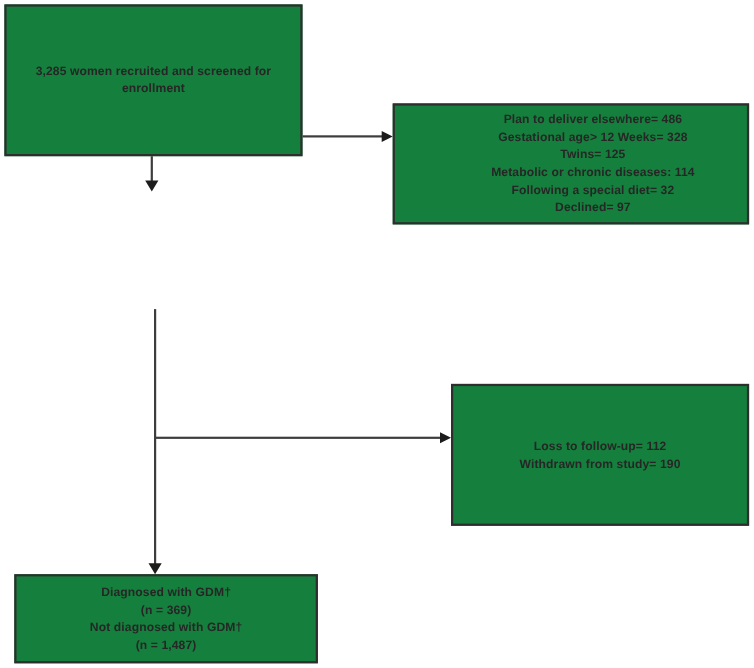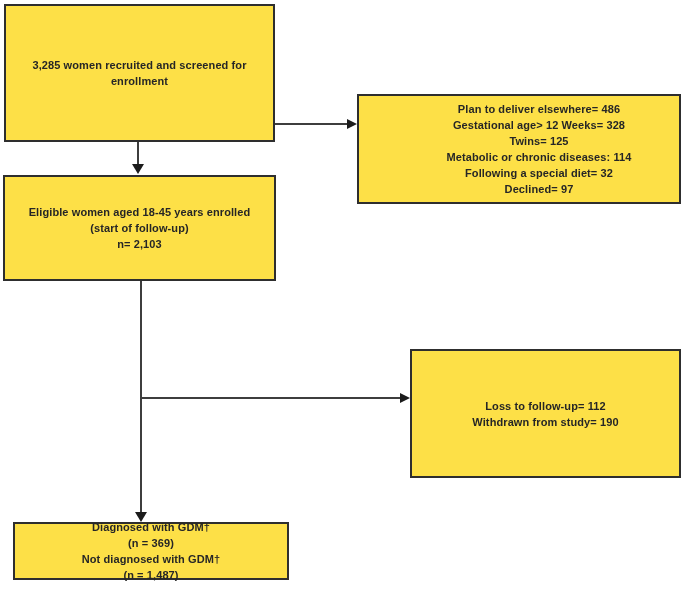--- a/index.html
+++ b/index.html
@@ -11,40 +11,40 @@
     position: relative;
     width: 685px;
     height: 607px;
     background: #ffffff;
     font-family: "Liberation Sans", "DejaVu Sans", sans-serif;
     overflow: hidden;
   }
   .flow-box {
     position: absolute;
     border: 2px solid #2e2e2e;
-    background: #fde047;
+    background: #15803d;
     display: flex;
     align-items: center;
     justify-content: center;
     box-sizing: border-box;
   }
   .flow-box .box-text {
     white-space: pre-line;
     text-align: center;
     font-size: 11px;
     font-weight: 700;
     line-height: 16px;
     color: #262626;
     letter-spacing: 0.1px;
   }
   .box-recruited { left: 4px;   top: 4px;   width: 271px; height: 138px; }
   .box-exclusions{ left: 357px; top: 94px;  width: 324px; height: 110px; padding-left: 40px; }
   .box-eligible  { left: 3px;   top: 175px; width: 273px; height: 106px; }
   .box-loss      { left: 410px; top: 349px; width: 271px; height: 129px; }
-  .box-outcome   { left: 13px;  top: 522px; width: 276px; height: 58px;  }
+  .box-outcome   { left: 13px;  top: 522px; width: 276px; height: 81px;  }
 
   .connector {
     position: absolute;
     background: #3d3d3d;
   }
   .h-line { height: 1.5px; }
   .v-line { width: 1.5px; }
 
   .line-recruited-exclusions { left: 275px; top: 123px; width: 74px; }
   .line-recruited-eligible   { left: 137px; top: 142px; height: 24px; }
@@ -83,25 +83,20 @@
 
   <div class="flow-box box-exclusions">
     <div class="box-text">Plan to deliver elsewhere= 486
 Gestational age&gt; 12 Weeks= 328
 Twins= 125
 Metabolic or chronic diseases: 114
 Following a special diet= 32
 Declined= 97</div>
   </div>
 
-  <div class="flow-box box-eligible">
-    <div class="box-text">Eligible women aged 18-45 years enrolled
-(start of follow-up)
-n= 2,103</div>
-  </div>
 
   <div class="flow-box box-loss">
     <div class="box-text">Loss to follow-up= 112
 Withdrawn from study= 190</div>
   </div>
 
   <div class="flow-box box-outcome">
     <div class="box-text">Diagnosed with GDM†
 (n = 369)
 Not diagnosed with GDM†

